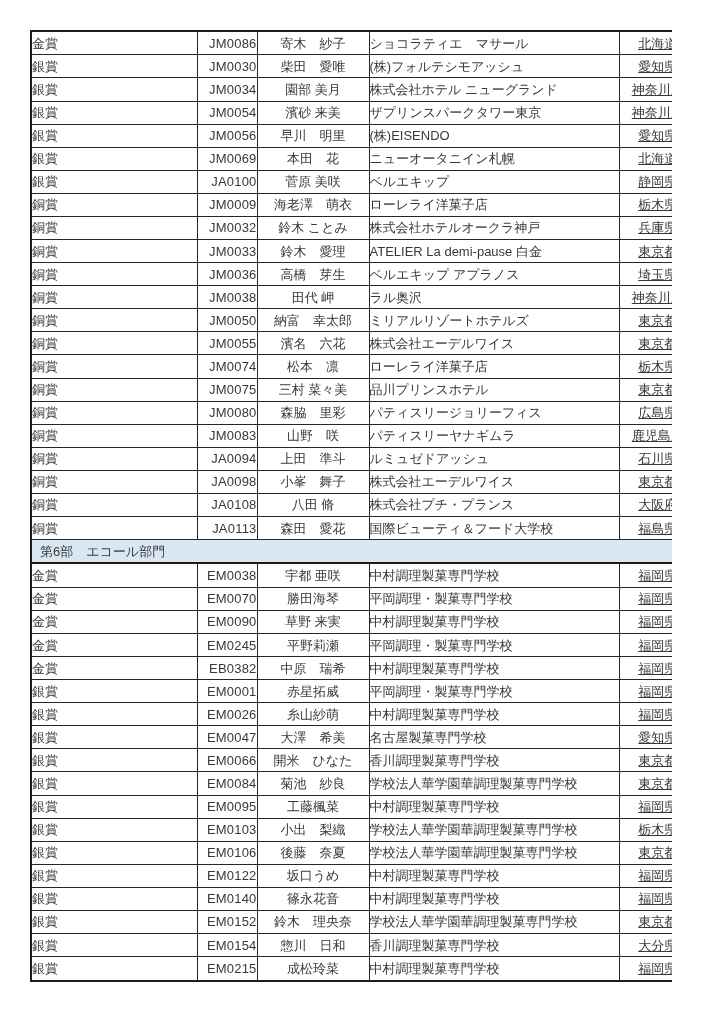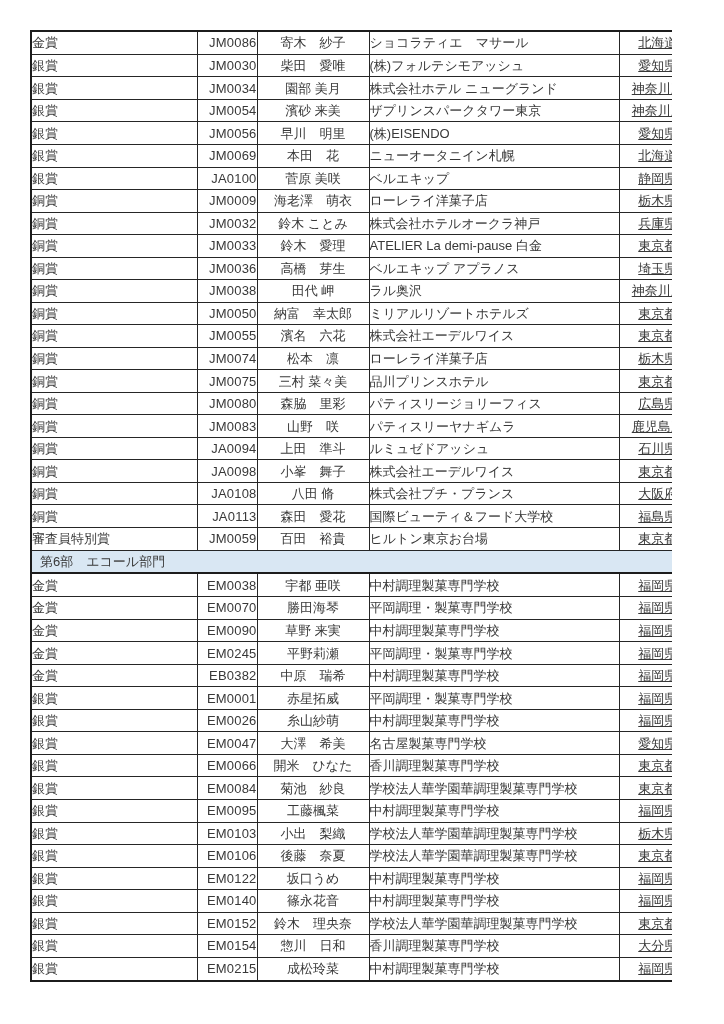--- a/index.html
+++ b/index.html
@@ -199,27 +199,20 @@
           <td class="c-org">株式会社プチ・プランス</td>
           <td class="c-pref">大阪府</td>
         </tr>
         <tr>
           <td class="c-award">銅賞</td>
           <td class="c-id">JA0113</td>
           <td class="c-name">森田　愛花</td>
           <td class="c-org">国際ビューティ＆フード大学校</td>
           <td class="c-pref">福島県</td>
         </tr>
-        <tr>
-          <td class="c-award">審査員特別賞</td>
-          <td class="c-id">JM0059</td>
-          <td class="c-name">百田　裕貴</td>
-          <td class="c-org">ヒルトン東京お台場</td>
-          <td class="c-pref">東京都</td>
-        </tr>
         <tr class="section">
           <td colspan="5">第6部　エコール部門</td>
         </tr>
         <tr>
           <td class="c-award">金賞</td>
           <td class="c-id">EM0038</td>
           <td class="c-name">宇都 亜咲</td>
           <td class="c-org">中村調理製菓専門学校</td>
           <td class="c-pref">福岡県</td>
         </tr>

